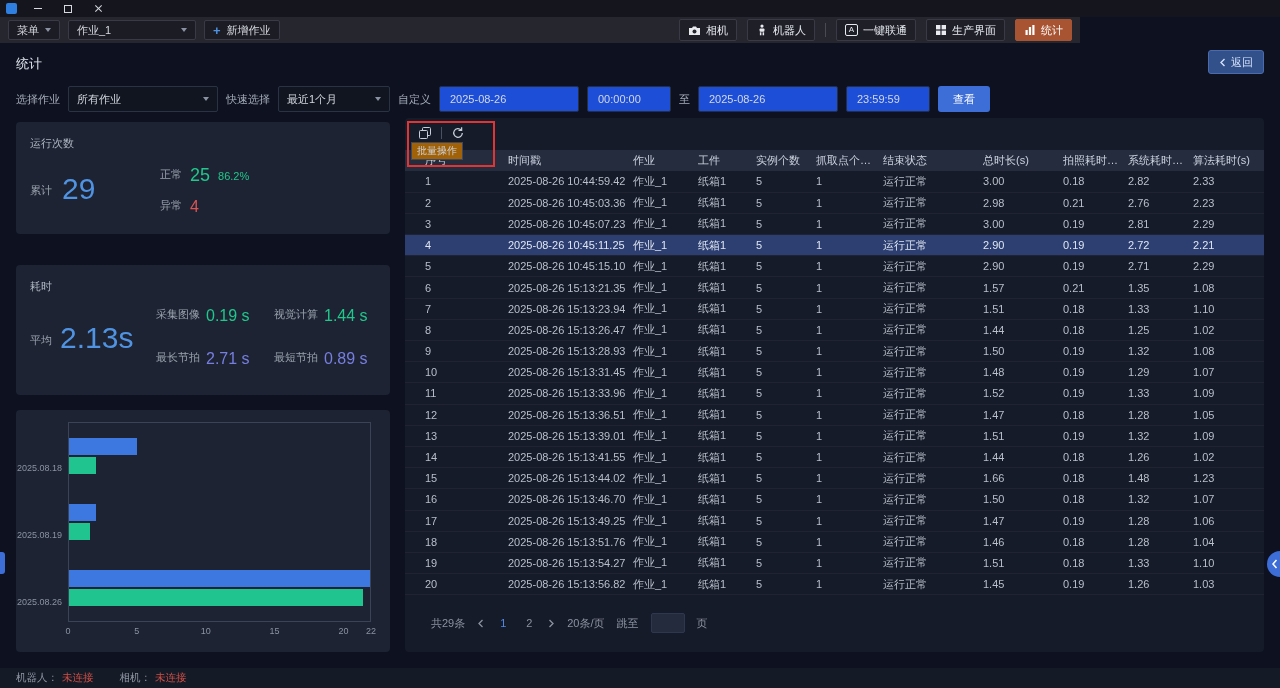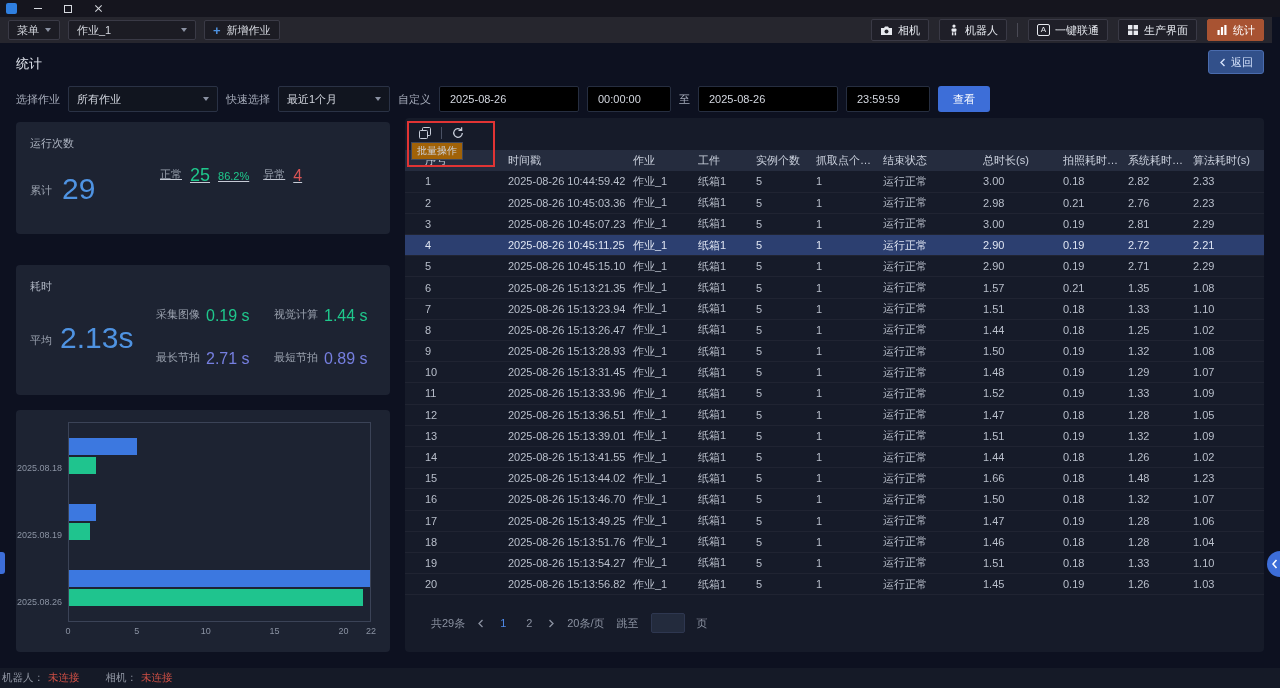--- a/index.html
+++ b/index.html
@@ -13,21 +13,21 @@
   .title-path { flex:1 1 auto; }
   .win-controls { display:flex; align-items:center; height:100%; }
   .win-btn { width:30px; height:17px; display:flex; align-items:center; justify-content:center; cursor:default; }
   .glyph-min { width:8px; height:1px; background:#d7dae0; display:block; }
   .glyph-max { width:8px; height:8px; border:1px solid #d7dae0; display:block; }
   .glyph-close { position:relative; width:9px; height:9px; display:block; }
   .glyph-close::before,.glyph-close::after { content:""; position:absolute; left:4px; top:0; width:1px; height:9px; background:#d7dae0; }
   .glyph-close::before { transform:rotate(45deg); } .glyph-close::after { transform:rotate(-45deg); }
 
   
-  .menubar { position:absolute; left:0; top:17px; width:1272px; height:26px; background:#26262e;
+  .menubar { position:absolute; left:0; top:17px; width:1080px; height:26px; background:#26262e;
     display:flex; align-items:center; padding:0 8px; gap:8px; }
   .mbtn { display:flex; align-items:center; gap:6px; height:20px; padding:0 8px; background:#1c1c24;
     border:1px solid #3a3a46; border-radius:2px; font-size:11px; color:#d6d9e0; white-space:nowrap; }
   .job-select { width:128px; justify-content:space-between; }
   .caret { width:0; height:0; border-left:3.5px solid transparent; border-right:3.5px solid transparent; border-top:4px solid #8a91a2; display:inline-block; }
   .plus { color:#4f93e2; font-size:13px; font-weight:bold; line-height:1; }
   .plus::before { content:"+"; }
   .menubar-right { margin-left:auto; display:flex; align-items:center; gap:10px; }
   .rbtn { display:flex; align-items:center; gap:5px; height:22px; padding:0 8px; font-size:11px; color:#e6e9ef;
     background:#1f1f28; border:1px solid #3a3a46; border-radius:2px; white-space:nowrap; }
@@ -42,38 +42,38 @@
   .page-title { position:absolute; left:16px; top:12px; font-size:13px; color:#e2e6ee; }
   .back-btn { position:absolute; right:16px; top:7px; height:24px; padding:0 10px; background:#32508a;
     border:1px solid #4a6cae; border-radius:3px; display:flex; align-items:center; gap:5px; font-size:11px; color:#d5e2fb; }
 
   
   .filter-row { position:absolute; left:16px; top:86px; height:26px; display:flex; align-items:center; gap:8px; font-size:11px;text-align:center; }
   .flabel { color:#a7adbb; white-space:nowrap; }
   .fselect { height:26px; background:#11151f; border:1px solid #2a3245; border-radius:2px; display:flex;
     align-items:center; justify-content:space-between; padding:0 8px; color:#d4d8e0; }
   .sel-job { width:150px; } .sel-quick { width:112px; }
-  .finput { height:26px; background:#000000; border:1px solid #262e40; border-radius:2px; display:flex;
+  .finput { height:26px; background:#1d4ed8; border:1px solid #262e40; border-radius:2px; display:flex;
     align-items:center; padding:3px 10px; color:#d4d8e0; }
   .inp-date { width:140px; } .inp-time { width:84px; }
   .view-btn { height:26px; width:52px; background:#3d6ed8; border-radius:3px; color:#fff; display:flex;
     align-items:center; justify-content:center; font-size:11px; }
 
   
   .card { position:absolute; background:#1d2332; border-radius:4px; }
   .card-title { position:absolute; left:14px; top:14px; font-size:11px; color:#aeb5c2; }
   .card-run { left:16px; top:122px; width:374px; height:112px; }
   .card-time { left:16px; top:265px; width:374px; height:130px; }
   .card-chart { left:16px; top:410px; width:374px; height:242px; }
 
   .big-num { color:#4f93e2; }
   .run-total { position:absolute; left:14px; top:52px; display:flex; align-items:flex-end; gap:10px; }
   .run-total .lbl { font-size:11px; color:#9aa1ae; padding-bottom:6px; }
   .run-total .val { font-size:30px; line-height:1; }
-  .run-right { position:absolute; left:144px; top:44px; display:flex; flex-direction:row; gap:14px;text-decoration:underline; }
+  .run-right { position:absolute; left:144px; top:44px; display:flex; flex-direction:column; gap:14px; }
   .stat-line { display:flex; align-items:flex-end; gap:8px; }
   .stat-line .lbl { font-size:11px; color:#9aa1ae; padding-bottom:2px; }
   .v-green { color:#1fc88c; } .v-red { color:#d95454; } .v-purple { color:#767fe0; }
   .stat-line .val { font-size:18px; line-height:1; }
   .stat-line .val-sm { font-size:16px; line-height:1; }
   .stat-line .pct { font-size:11px; padding-bottom:2px; }
 
   .time-avg { position:absolute; left:14px; top:58px; display:flex; align-items:flex-end; gap:8px; }
   .time-avg .lbl { font-size:11px; color:#9aa1ae; padding-bottom:5px; }
   .time-avg .val { font-size:30px; line-height:1; }
@@ -108,21 +108,21 @@
   table.results tr.selected td { background:#2c3f70; color:#dfe5f2; }
 
   .pagination { position:absolute; left:26px; top:492px; height:26px; display:flex; align-items:center; gap:12px; font-size:11px; color:#8b92a1; }
   .page-num { min-width:14px; text-align:center; }
   .page-current { color:#4f8ae8; }
   .jump-input { width:34px; height:20px; background:#232b3d; border:1px solid #2e3750; border-radius:2px; }
   .pg-arrow { display:flex; align-items:center; }
 
   
   .statusbar { position:absolute; left:0; bottom:0; width:1280px; height:20px; background:#151a27;
-    display:flex; align-items:center; gap:26px; padding:0 2px; font-size:10.5px; }
+    display:flex; align-items:center; gap:26px; padding:0 16px; font-size:10.5px; }
   .sb-group { display:flex; align-items:center; gap:4px; }
   .sb-label { color:#8f95a2; } .sb-value { color:#cf4f45; }
 
   
   .edge-tab-left { position:absolute; left:0; top:552px; width:5px; height:22px; background:#3d6ed8; border-radius:0 3px 3px 0; }
   .edge-collapse { position:absolute; right:0; top:551px; width:13px; height:26px; background:#3d6ed8;
     border-radius:13px 0 0 13px; display:flex; align-items:center; justify-content:flex-end; padding-right:2px; }
 </style>
 </head>
 <body>

